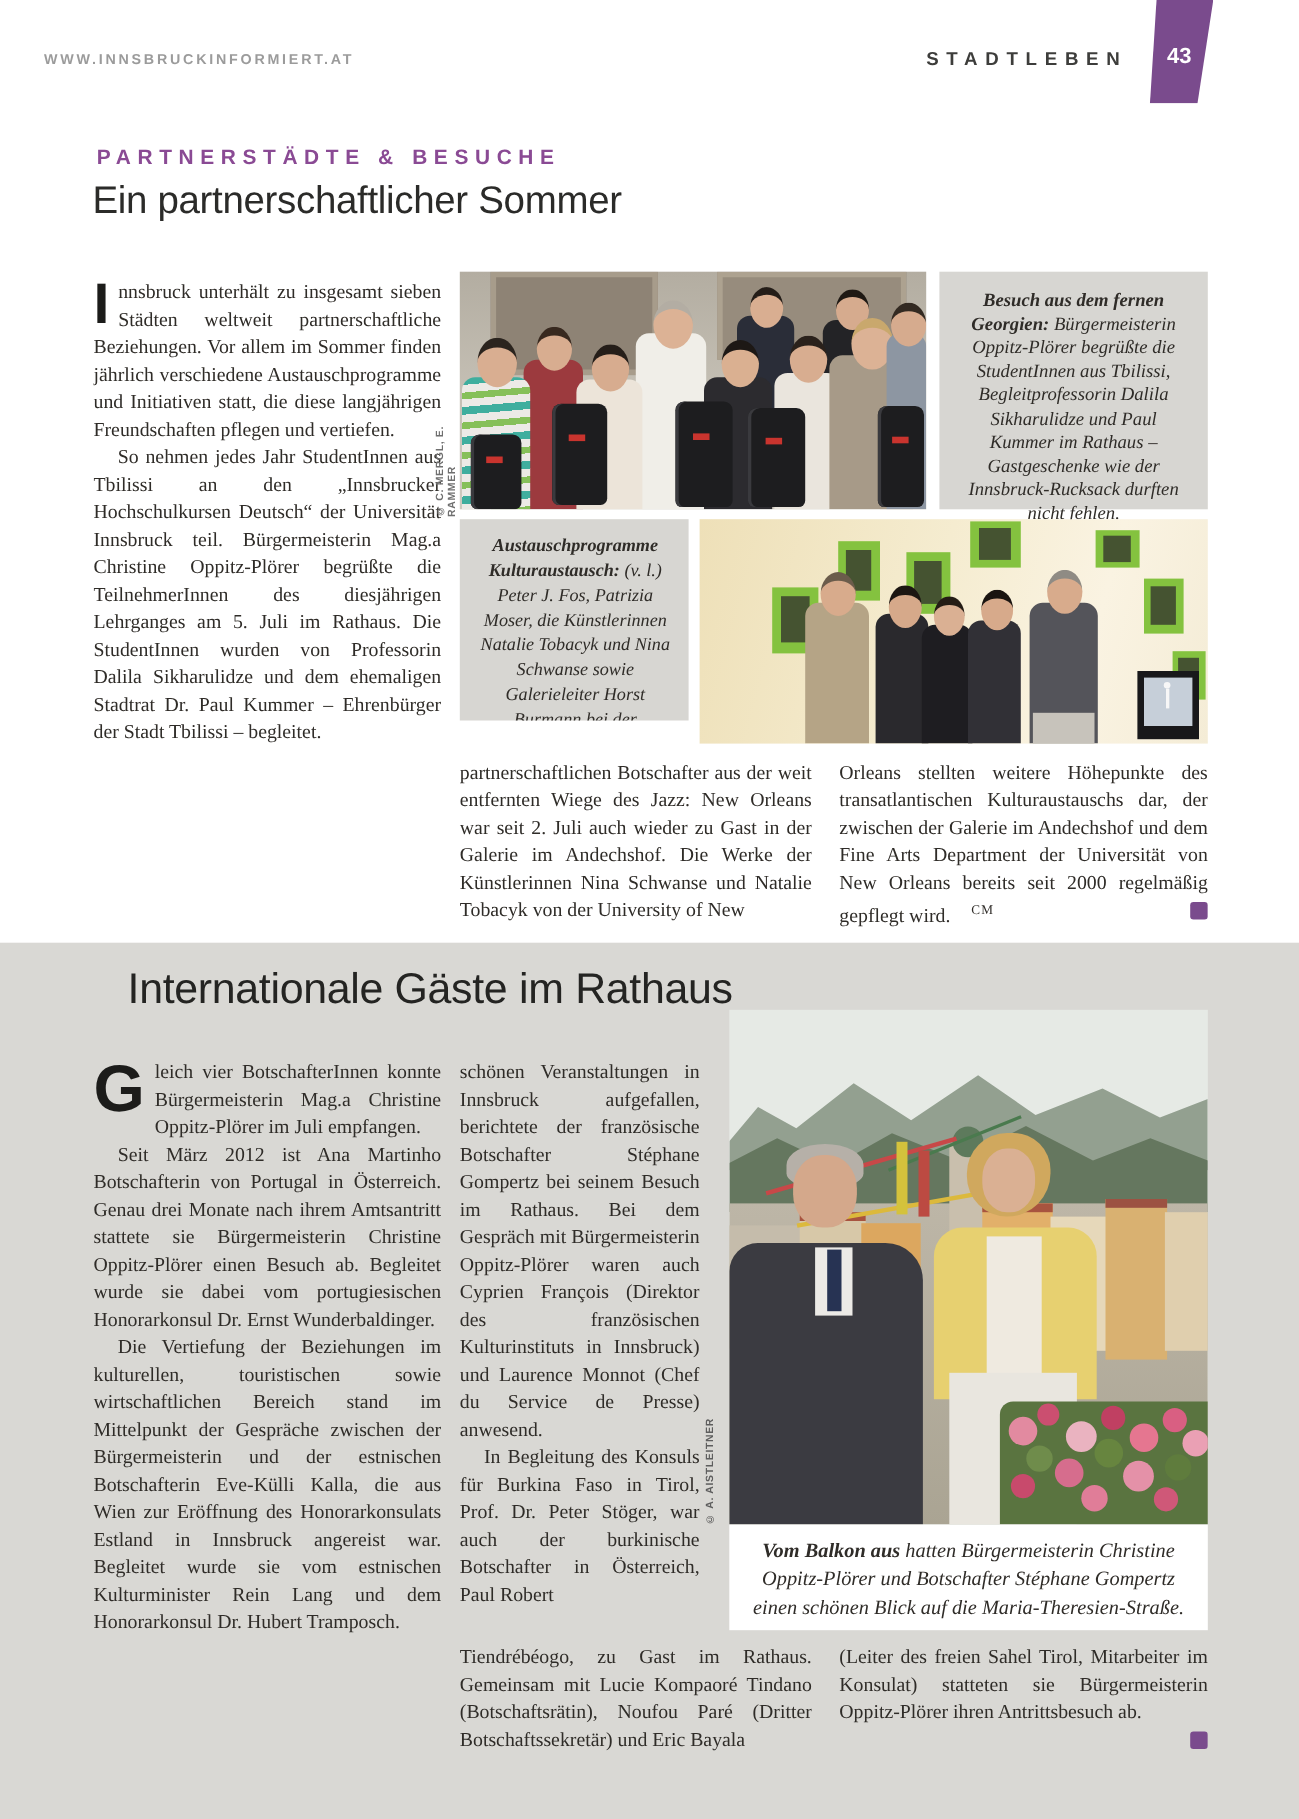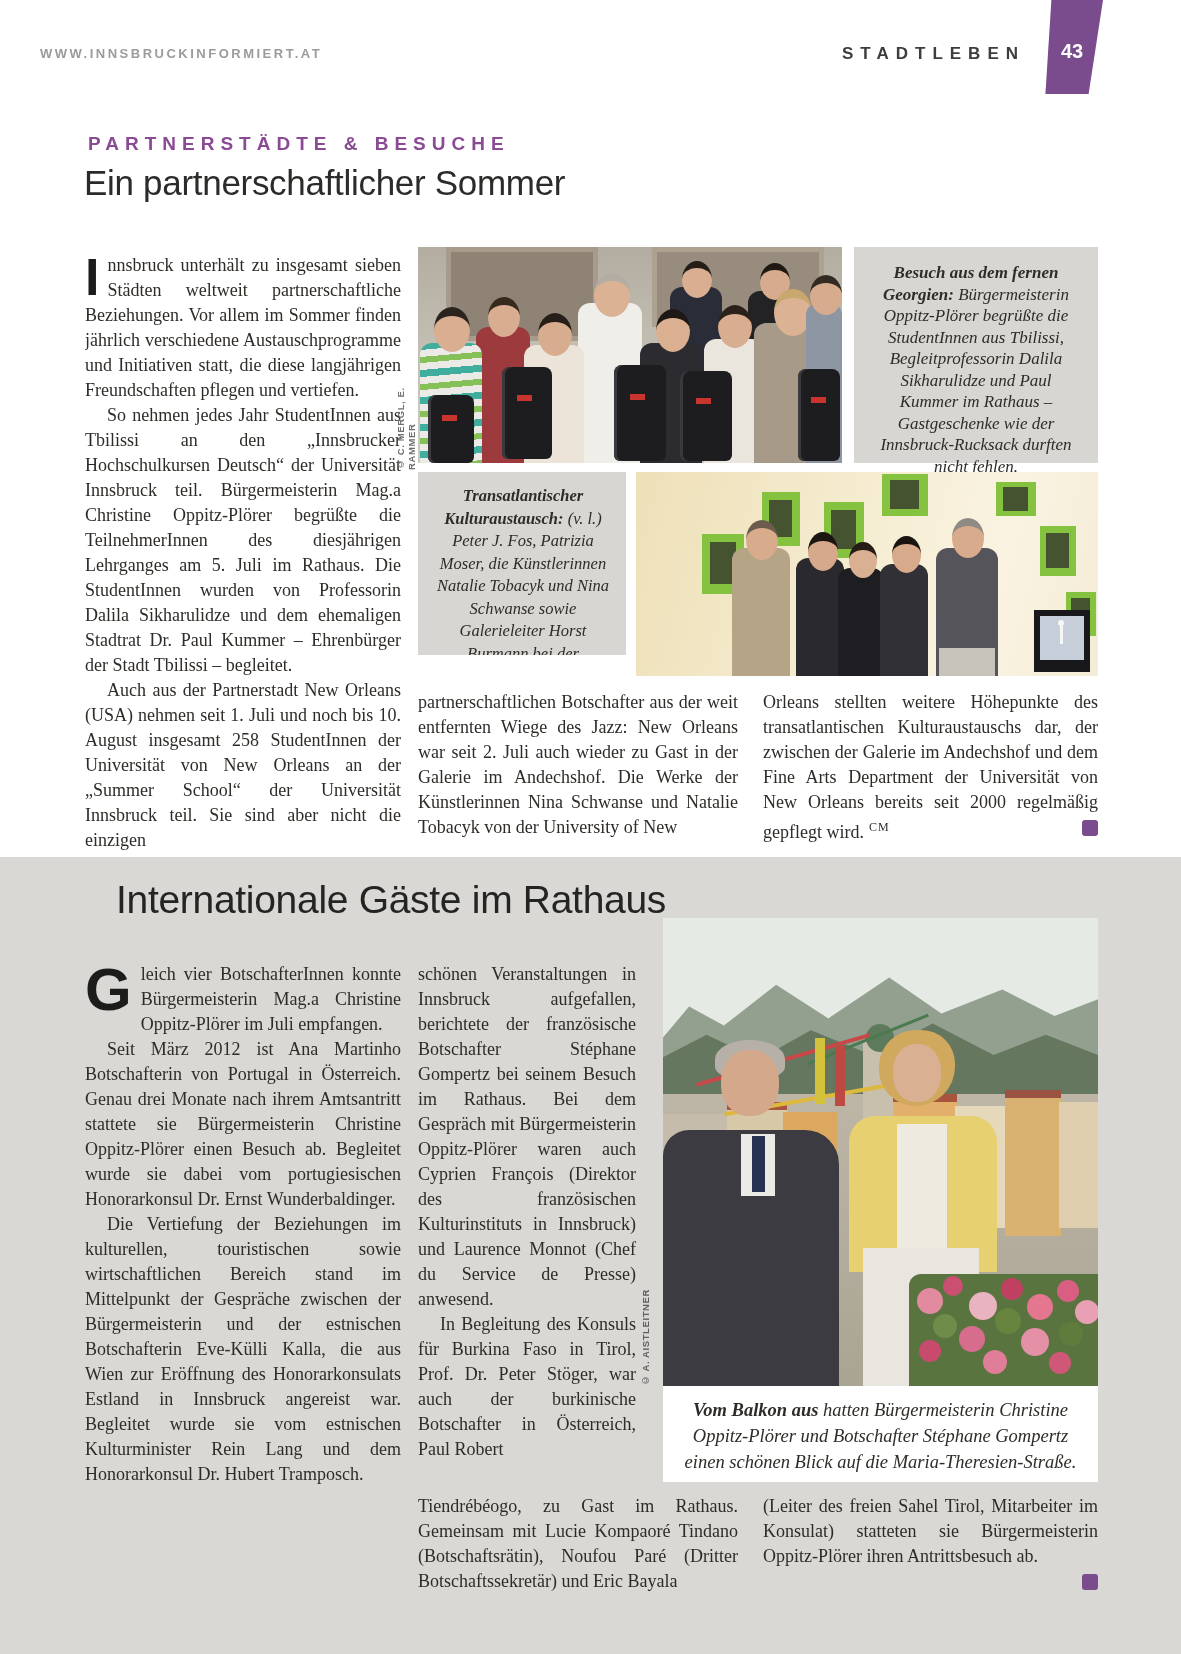--- a/index.html
+++ b/index.html
@@ -21,21 +21,21 @@
   .bodycol{font-size:18px;line-height:25px;text-align:justify;overflow:hidden;}
   .bodycol p{margin:0;}
   .indent{text-indent:22px;}
   .dc1{float:left;font-family:"Liberation Sans","DejaVu Sans",sans-serif;font-weight:bold;
        font-size:52px;line-height:44px;margin:2px 8px 0 0;color:#1c1c1a;}
   .dc2{float:left;font-family:"Liberation Sans","DejaVu Sans",sans-serif;font-weight:bold;
        font-size:60px;line-height:50px;margin:3px 9px 0 0;color:#1c1c1a;}
   .graybox{background:#d7d6d2;}
   .capital{font-style:italic;text-align:center;}
   .cap-lead{font-weight:bold;font-style:italic;}
-  .initials{font-size:12px;vertical-align:super;letter-spacing:1px;margin-left:5px;}
+  .initials{font-size:12px;vertical-align:super;letter-spacing:1px;margin-left:19px;}
   .endmark{position:absolute;width:16px;height:16px;background:#7a4b8d;border-radius:3px;}
   .vcredit{font-family:"Liberation Sans","DejaVu Sans",sans-serif;font-size:9.5px;color:#6f6f6f;
            letter-spacing:0.6px;writing-mode:vertical-rl;transform:rotate(180deg);font-weight:bold;}
 
   
   .band2{left:0;top:857px;width:1181px;height:797px;background:#d9d8d4;}
   .title2{left:83px;top:878px;font-size:39px;font-weight:300;color:#242422;letter-spacing:-0.3px;margin-left:33px;}
 
   
   .photo{overflow:hidden;}
@@ -56,21 +56,20 @@
   <div class="ab page-badge">
     <span class="page-num sans">43</span>
   </div>
 
   <div class="ab kicker sans">PARTNERSTÄDTE &amp; BESUCHE</div>
   <div class="ab title1 sans">Ein partnerschaftlicher Sommer</div>
 
   <div class="ab bodycol" style="left:85px;top:253px;width:316px;height:604px;">
     <p><span class="dc1">I</span><span>nnsbruck unterhält zu insgesamt sieben Städten weltweit partnerschaftliche Beziehungen. Vor allem im Sommer finden jährlich verschiedene Austauschprogramme und Initiativen statt, die diese langjährigen Freundschaften pflegen und vertiefen.</span></p>
     <p class="indent">So nehmen jedes Jahr StudentInnen aus Tbilissi an den „Innsbrucker Hochschulkursen Deutsch“ der Universität Innsbruck teil. Bürgermeisterin Mag.a Christine Oppitz-Plörer begrüßte die TeilnehmerInnen des diesjährigen Lehrganges am 5. Juli im Rathaus. Die StudentInnen wurden von Professorin Dalila Sikharulidze und dem ehemaligen Stadtrat Dr. Paul Kummer – Ehrenbürger der Stadt Tbilissi – begleitet.</p>
-    <p class="indent">Auch aus der Partnerstadt New Orleans (USA) nehmen seit 1. Juli und noch bis 10. August insgesamt 258 StudentInnen der Universität von New Orleans an der „Summer School“ der Universität Innsbruck teil. Sie sind aber nicht die einzigen</p>
   </div>
 
   <div class="ab photo" style="left:418px;top:247px;width:424px;height:216px;background:linear-gradient(#b3ada1,#c6c1b6 55%,#cfcabf);">
     <div class="ab" style="left:28px;top:0;width:152px;height:94px;background:#8e8375;box-shadow:inset 0 0 0 5px #a79c8b;"></div>
     <div class="ab" style="left:234px;top:0;width:172px;height:80px;background:#978c7d;box-shadow:inset 0 0 0 5px #ada290;"></div>
 
     <div class="ab person" style="left:252px;top:40px;width:52px;height:90px;background:#2a2d38;"></div>
     <div class="ab cir" style="left:264px;top:14px;width:30px;height:30px;background:#d9ae91;box-shadow:inset 0 -22px 0 -14px transparent;border-top:7px solid #241d18;"></div>
     <div class="ab person" style="left:330px;top:44px;width:52px;height:84px;background:#232326;"></div>
     <div class="ab cir" style="left:342px;top:16px;width:30px;height:30px;background:#d6ab8e;border-top:7px solid #1f1914;"></div>
@@ -110,21 +109,21 @@
   </div>
 
   <div class="ab vcredit" style="left:395px;top:352px;height:118px;">© C. MERGL, E. RAMMER</div>
 
   <div class="ab graybox capital" style="left:854px;top:247px;width:244px;height:216px;padding:15px 17px;box-sizing:border-box;font-size:17px;line-height:21.5px;">
     <span class="cap-lead">Besuch aus dem fernen Georgien:</span>
     <span>Bürgermeisterin Oppitz-Plörer begrüßte die StudentInnen aus Tbilissi, Begleitprofessorin Dalila Sikharulidze und Paul Kummer im Rathaus – Gastgeschenke wie der Innsbruck-Rucksack durften nicht fehlen.</span>
   </div>
 
   <div class="ab graybox capital" style="left:418px;top:472px;width:208px;height:183px;padding:13px 11px 0 13px;box-sizing:border-box;font-size:16.5px;line-height:22.5px;overflow:hidden;">
-    <span class="cap-lead">Transatlantischer Kulturaustausch:</span>
+    <span class="cap-lead">Austauschprogramme Kulturaustausch:</span>
     <span>(v. l.) Peter J. Fos, Patrizia Moser, die Künstlerinnen Natalie Tobacyk und Nina Schwanse sowie Galerieleiter Horst Burmann bei der Vernissage in der Andechsgalerie</span>
   </div>
 
   <div class="ab photo" style="left:636px;top:472px;width:462px;height:204px;background:linear-gradient(105deg,#eee0b8,#f5ecd0 45%,#faf3e2 75%,#f4ecd6);">
     <div class="ab poster" style="left:66px;top:62px;width:42px;height:60px;">
         <i></i>
       </div>
     <div class="ab poster" style="left:126px;top:20px;width:38px;height:54px;">
         <i></i>
       </div>

